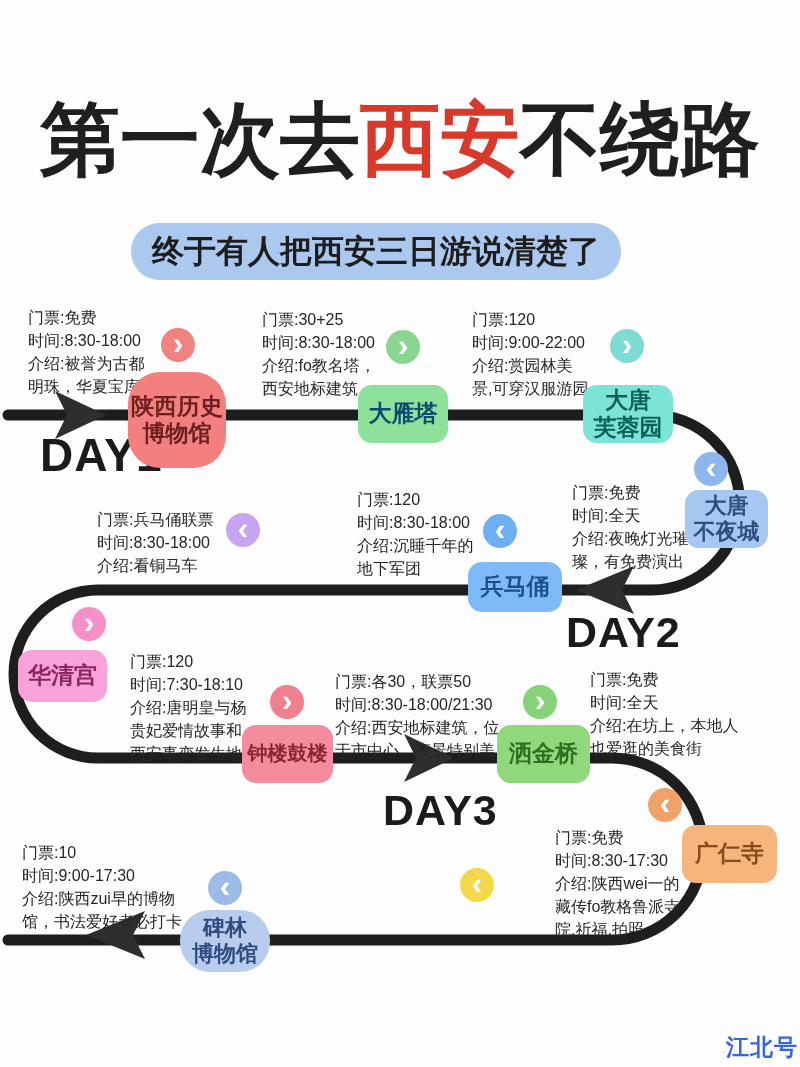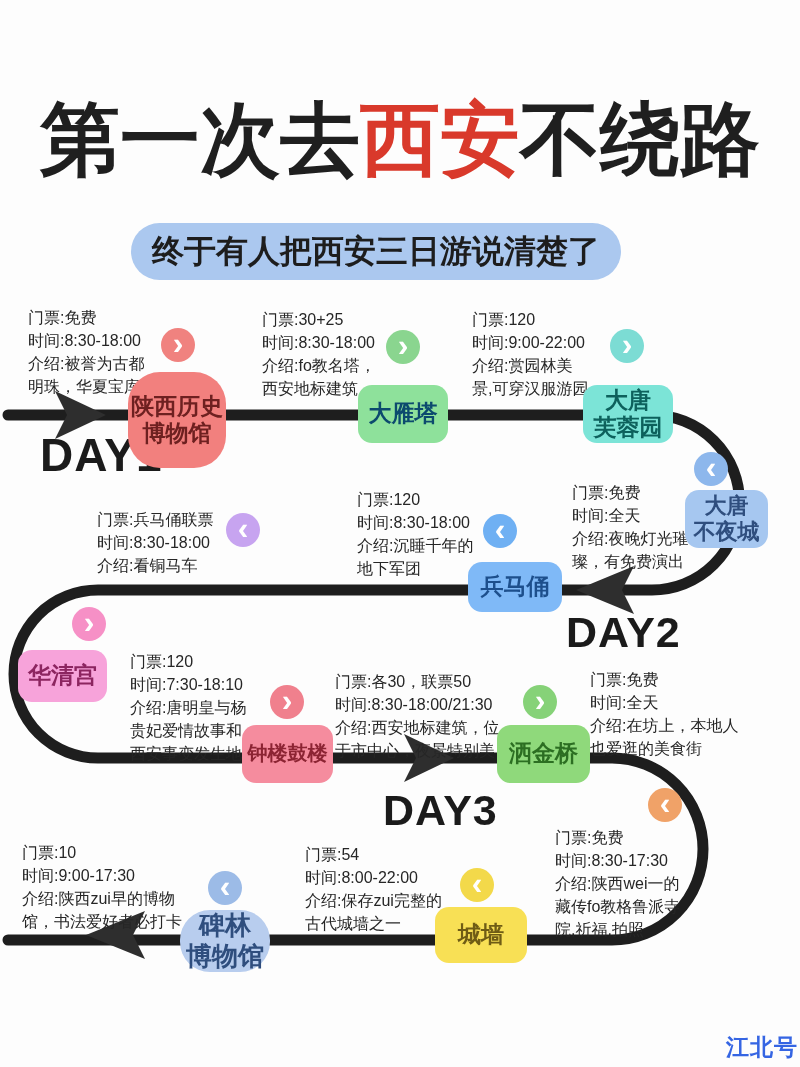--- a/index.html
+++ b/index.html
@@ -40,21 +40,21 @@
   .s2{left:358px;top:385px;width:90px;height:58px;}
   .s3{left:583px;top:385px;width:90px;height:58px;}
   .s4{left:685px;top:490px;width:83px;height:58px;font-size:22px;}
   .s5{left:468px;top:562px;width:94px;height:50px;}
   .s6{left:203px;top:557px;width:92px;height:56px;}
   .s7{left:18px;top:650px;width:89px;height:52px;}
   .s8{left:242px;top:725px;width:91px;height:58px;font-size:20px;}
   .s9{left:497px;top:725px;width:93px;height:58px;}
   .s10{left:682px;top:825px;width:95px;height:58px;}
   .s11{left:435px;top:907px;width:92px;height:56px;}
-  .s12{left:180px;top:910px;width:90px;height:62px;font-size:26px;border-radius:30px;}
+  .s12{left:180px;top:910px;width:90px;height:62px;font-size:22px;border-radius:30px;}
   
   .details{
     position:absolute;z-index:2;font-size:16px;line-height:23px;color:#262626;
     white-space:pre-line;font-weight:normal;
   }
   .i1{left:28px;top:306px;width:155px;}
   .i2{left:262px;top:308px;width:140px;}
   .i3{left:472px;top:308px;width:145px;}
   .i4{left:572px;top:481px;width:150px;}
   .i5{left:357px;top:488px;width:150px;}
@@ -115,21 +115,21 @@
 博物馆</div>
   <div class="stop s2" style="background-color: rgb(142, 225, 155); color: #0c4a6e;">大雁塔</div>
   <div class="stop s3" style="background-color: rgb(124, 228, 215); color: rgb(13, 97, 92);">大唐
 芙蓉园</div>
   <div class="stop s4" style="background-color: rgb(166, 199, 240); color: rgb(47, 78, 126);">大唐
 不夜城</div>
   <div class="stop s5" style="background-color: rgb(127, 185, 247); color: rgb(29, 79, 140);">兵马俑</div>
   <div class="stop s7" style="background-color: rgb(247, 163, 218); color: rgb(140, 37, 96);">华清宫</div>
   <div class="stop s8" style="background-color: rgb(245, 140, 158); color: rgb(140, 36, 51);">钟楼鼓楼</div>
   <div class="stop s9" style="background-color: rgb(143, 217, 123); color: rgb(44, 110, 34);">洒金桥</div>
-  <div class="stop s11" style="background-color: rgb(248, 224, 85); color: rgb(111, 92, 21);">城墙</div>
+  <div class="stop s10" style="background-color: rgb(245, 181, 124); color: rgb(138, 74, 32);">广仁寺</div>
   <div class="stop s12" style="background-color: rgb(184, 205, 238); color: rgb(47, 78, 126);">碑林
 博物馆</div>
 
   <div class="details i1">门票:免费
 时间:8:30-18:00
 介绍:被誉为古都
 明珠，华夏宝库</div>
   <div class="details i2">门票:30+25
 时间:8:30-18:00
 介绍:fo教名塔，
@@ -160,24 +160,20 @@
 于市中心，夜景特别美</div>
   <div class="details i9">门票:免费
 时间:全天
 介绍:在坊上，本地人
 也爱逛的美食街</div>
   <div class="details i10">门票:免费
 时间:8:30-17:30
 介绍:陕西wei一的
 藏传fo教格鲁派寺
 院,祈福,拍照</div>
-  <div class="details i11">门票:54
-时间:8:00-22:00
-介绍:保存zui完整的
-古代城墙之一</div>
   <div class="details i12">门票:10
 时间:9:00-17:30
 介绍:陕西zui早的博物
 馆，书法爱好者必打卡</div>
 
   <div class="chev c1" style="background-color: rgb(240, 130, 127);">›</div>
   <div class="chev c2" style="background-color: rgb(138, 213, 143);">›</div>
   <div class="chev c3" style="background-color: rgb(124, 220, 212);">›</div>
   <div class="chev c4" style="background-color: rgb(141, 183, 236);">‹</div>
   <div class="chev c5" style="background-color: rgb(111, 176, 243);">‹</div>

